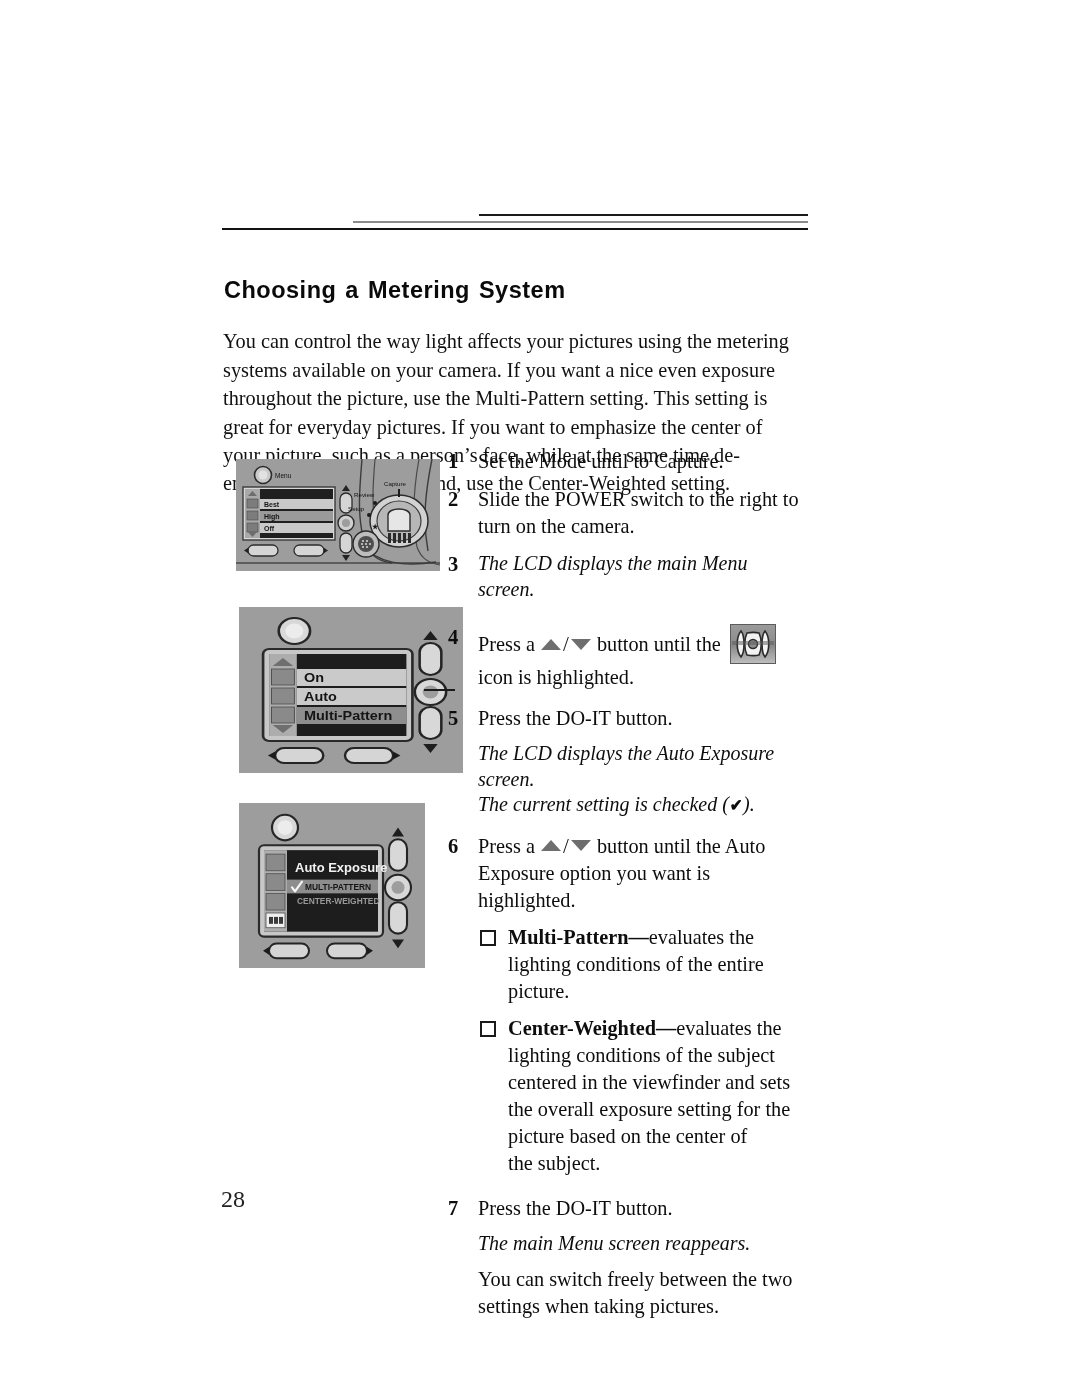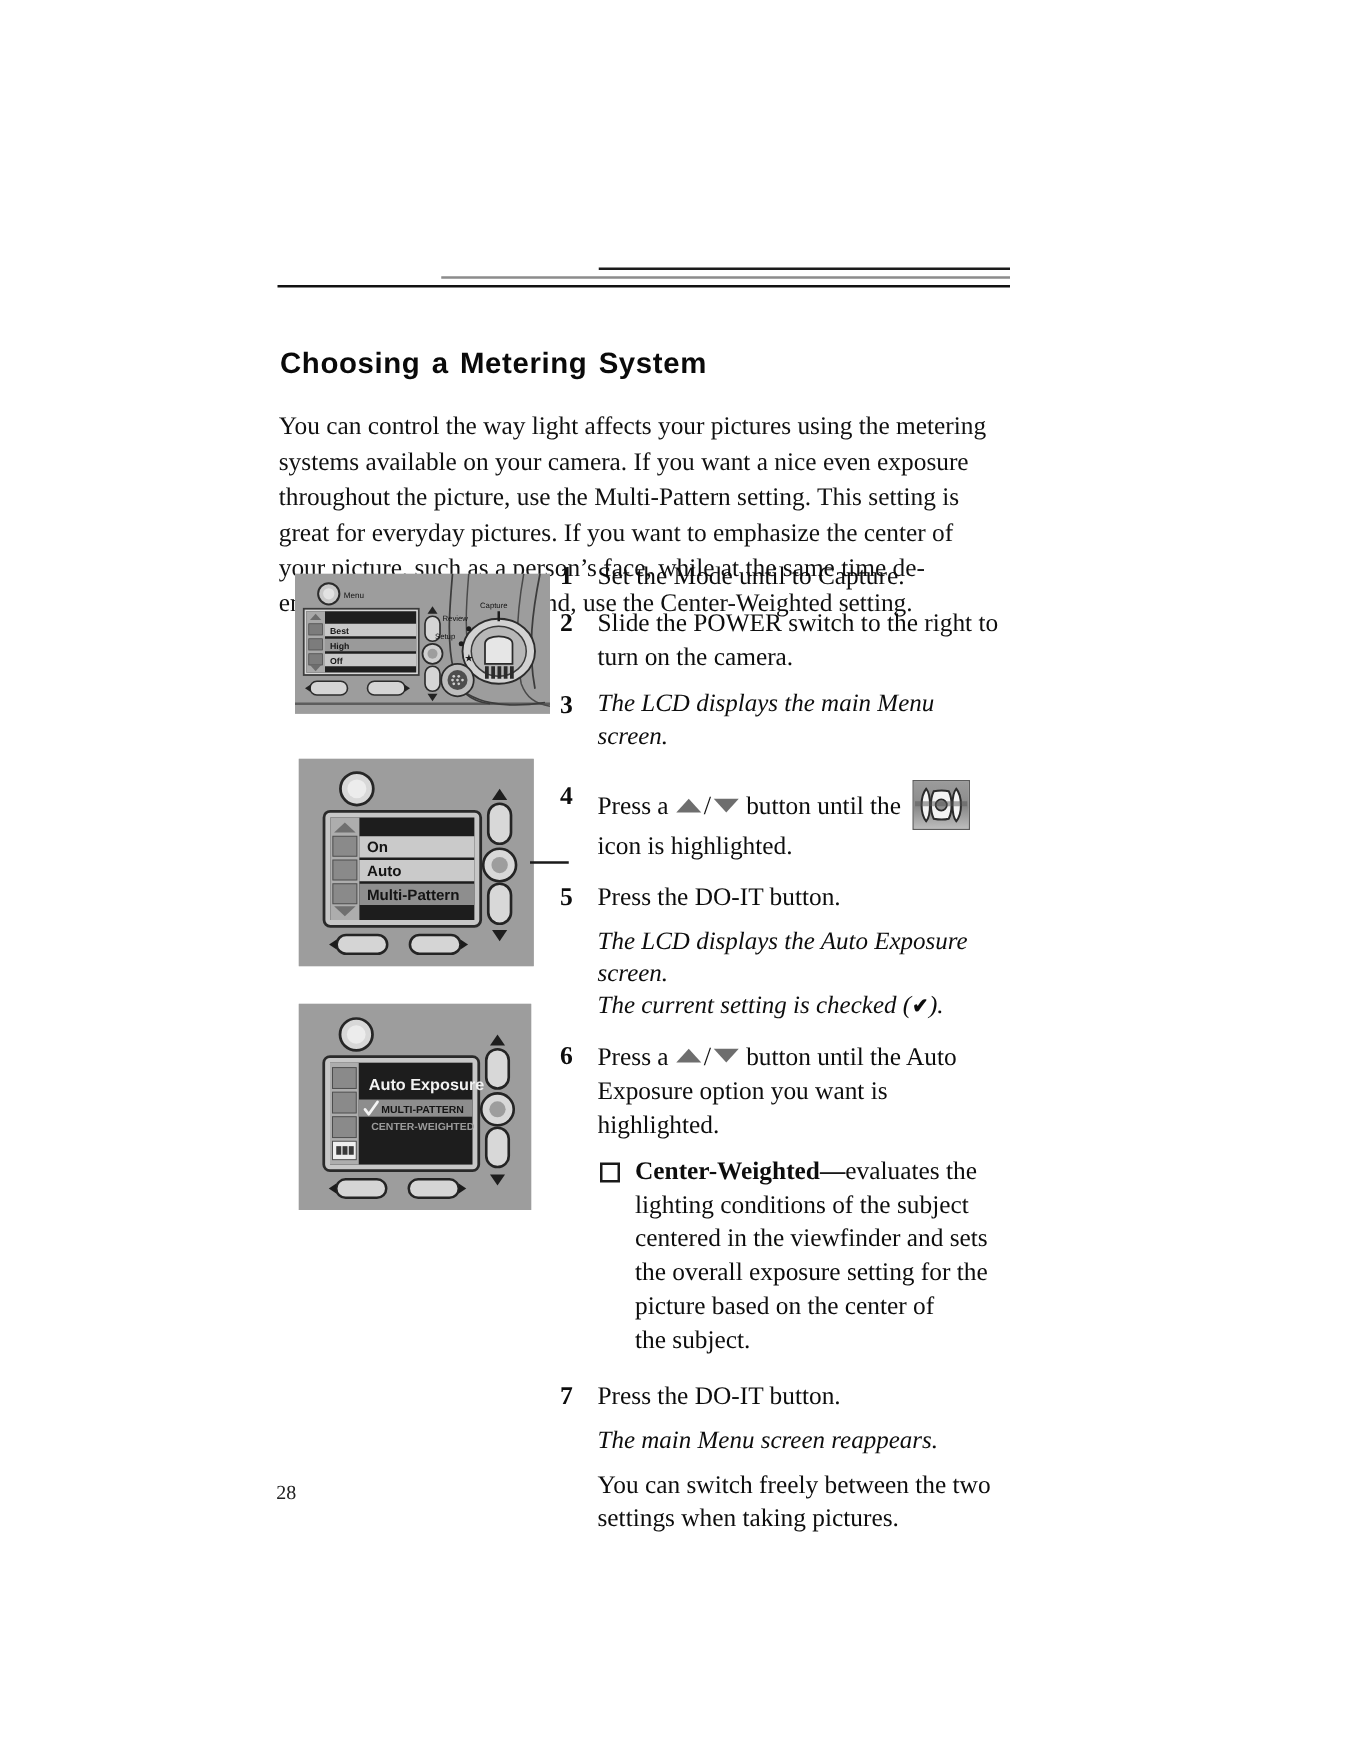--- a/index.html
+++ b/index.html
@@ -162,31 +162,31 @@
     font-style: normal;
     font-weight: bold;
     font-size: 17px;
     transform: scaleX(0.9);
   }
 
   
   #page-number {
     position: absolute;
     left: 221px; top: 1186px;
-    font-size: 16px;
+    font-size: 24px;
     color: #222;
   }
 
   
   .figure {
     position: absolute;
     background: #9d9d9d;
   }
   #figure-camera-back { left: 236px; top: 459px; width: 204px; height: 112px; }
-  #figure-menu-screen { left: 239px; top: 607px; width: 188px; height: 166px; }
+  #figure-menu-screen { left: 239px; top: 607px; width: 224px; height: 166px; }
   #figure-ae-screen   { left: 239px; top: 803px; width: 186px; height: 165px; }
 
   .fig-svg { display: block; width: 100%; height: 100%; }
 
   
   #leader-line-5 {
     position: absolute;
     left: 424px; top: 689px;
     width: 31px; height: 2px;
     background: #1a1a1a;
@@ -407,20 +407,24 @@
   </div>
 
   <div class="step" style="margin-top:14px;">
     <span class="step-num">6</span>
     <span class="step-body">
       <span>Press a</span>
       <span class="tri tri-up"></span><span class="slash">/</span><span class="tri tri-down"></span>
       <span>button until the Auto Exposure option you want is highlighted.</span>
     </span>
 
+    <div class="bullet-item">
+      <span class="bullet-sq"></span>
+      <span class="bullet-term">Multi-Pattern</span><span class="bullet-term">—</span><span>evaluates the lighting conditions of the entire picture.</span>
+    </div>
 
     <div class="bullet-item">
       <span class="bullet-sq"></span>
       <span class="bullet-term">Center-Weighted</span><span class="bullet-term">—</span><span>evaluates the lighting conditions of the subject centered in the viewfinder and sets the overall exposure setting for the picture based on the center of</span>
       <span style="display:block;">the subject.</span>
     </div>
   </div>
 
   <div class="step" style="margin-top:18px;">
     <span class="step-num">7</span>

